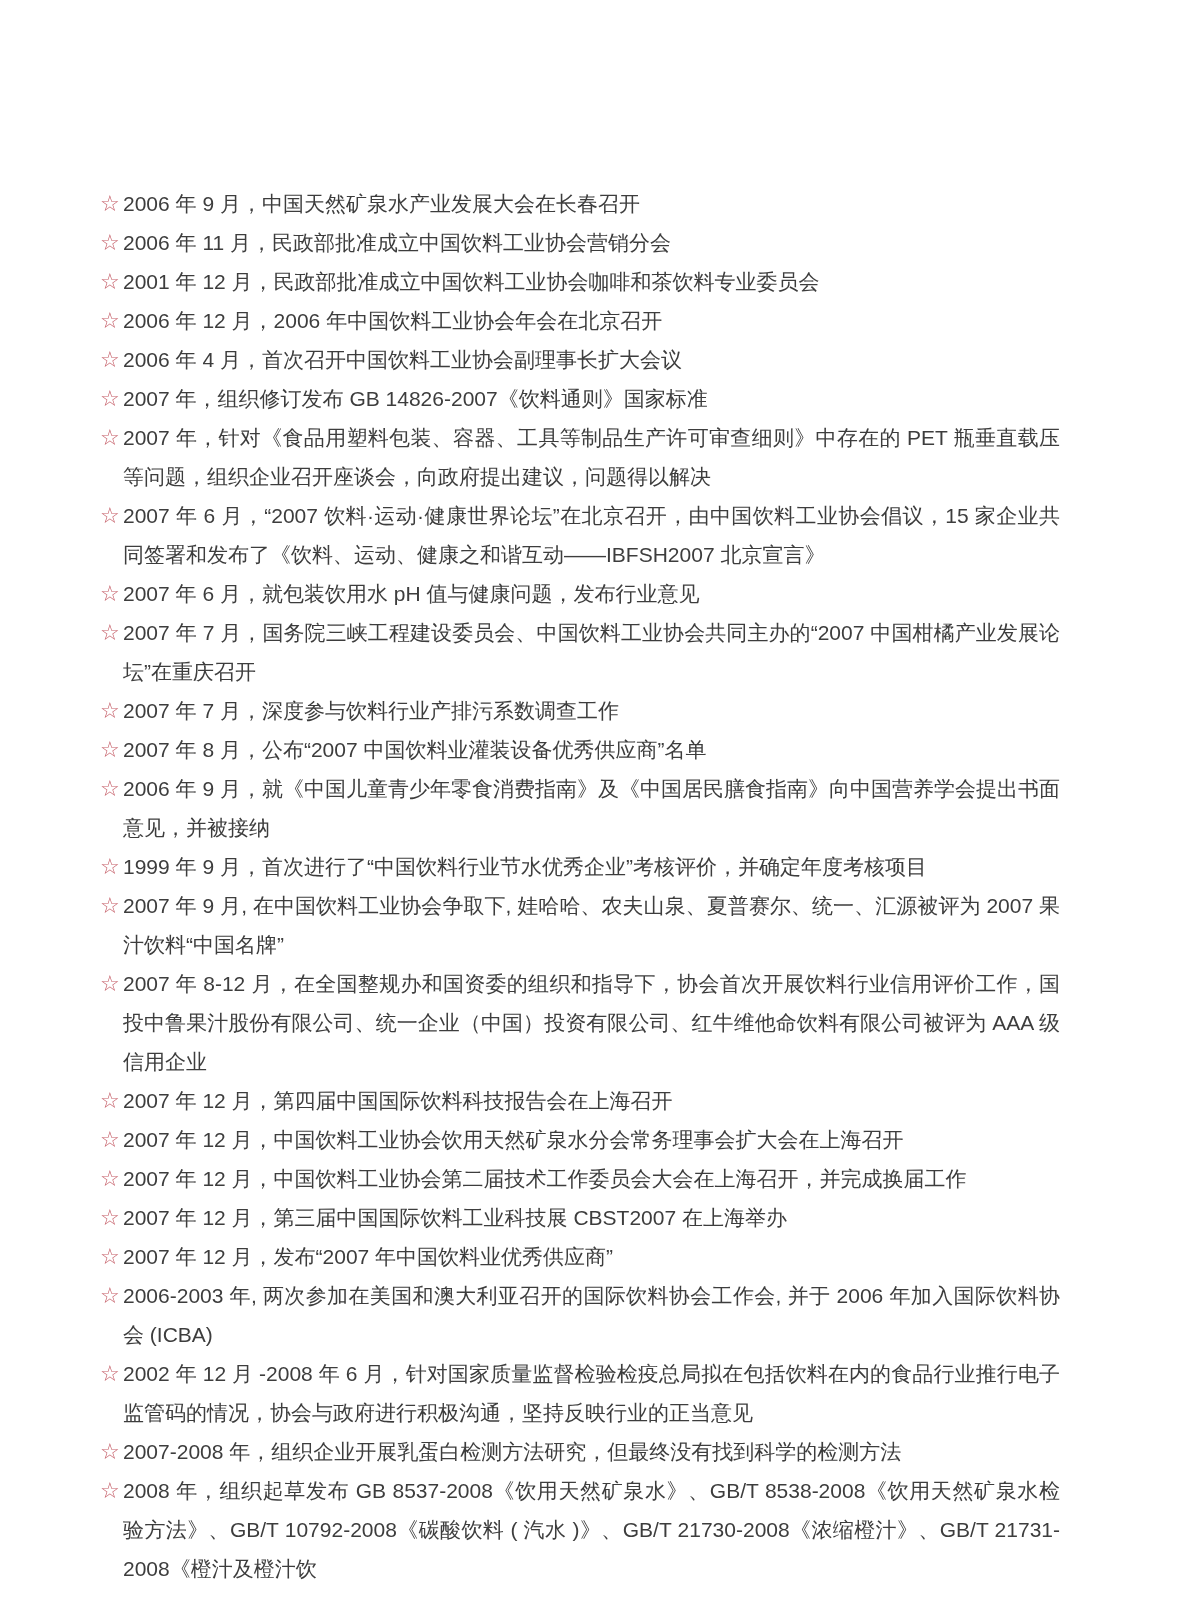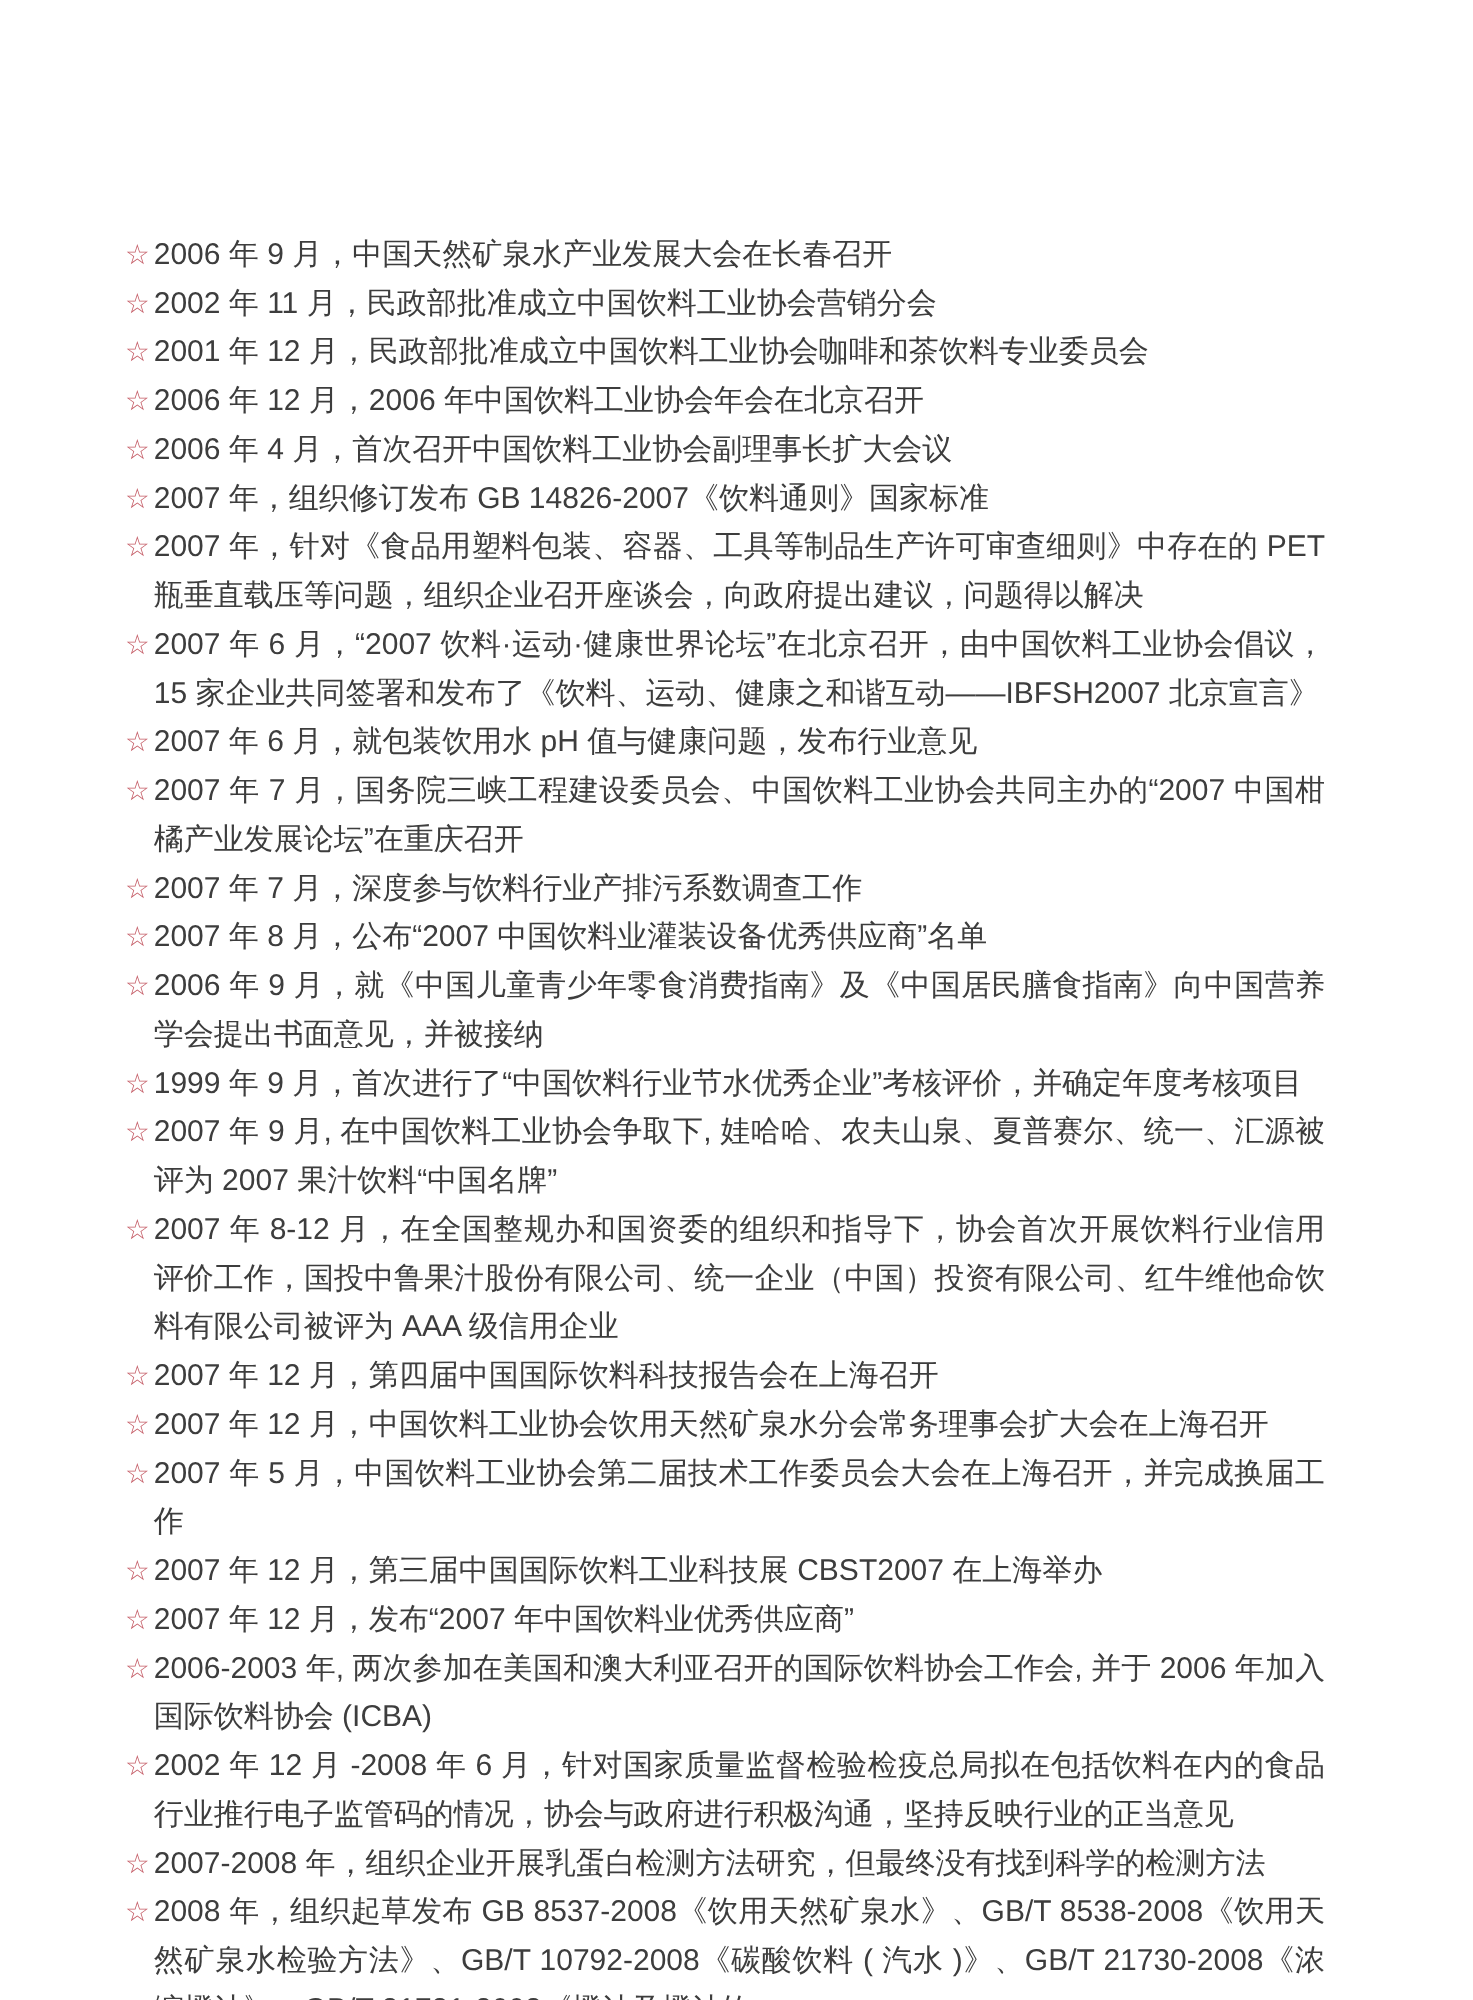--- a/index.html
+++ b/index.html
@@ -41,40 +41,40 @@
     flex: 0 0 23px;
     width: 23px;
     font-size: 22px;
     line-height: 39px;
     color: var(--star-color);
     user-select: none;
   }
   .entry .entry-text {
     flex: 1 1 auto;
     margin: 0;
-    font-size: 24px;
+    font-size: 21px;
     line-height: 39px;
     color: var(--text-color);
     text-align: justify;
     word-break: break-word;
   }
 </style>
 </head>
 <body>
 
 <div class="doc-page">
   <div class="timeline" id="timeline">
   <div class="entry">
     <span class="star">☆</span>
     <p class="entry-text">2006 年 9 月，中国天然矿泉水产业发展大会在长春召开</p>
   </div>
 
   <div class="entry">
     <span class="star">☆</span>
-    <p class="entry-text">2002 年 11 月，民政部批准成立中国饮料工业协会营销分会</p>
+    <p class="entry-text">2006 年 11 月，民政部批准成立中国饮料工业协会营销分会</p>
   </div>
 
   <div class="entry">
     <span class="star">☆</span>
     <p class="entry-text">2001 年 12 月，民政部批准成立中国饮料工业协会咖啡和茶饮料专业委员会</p>
   </div>
 
   <div class="entry">
     <span class="star">☆</span>
     <p class="entry-text">2006 年 12 月，2006 年中国饮料工业协会年会在北京召开</p>
@@ -145,21 +145,21 @@
     <p class="entry-text">2007 年 12 月，第四届中国国际饮料科技报告会在上海召开</p>
   </div>
 
   <div class="entry">
     <span class="star">☆</span>
     <p class="entry-text">2007 年 12 月，中国饮料工业协会饮用天然矿泉水分会常务理事会扩大会在上海召开</p>
   </div>
 
   <div class="entry">
     <span class="star">☆</span>
-    <p class="entry-text">2007 年 5 月，中国饮料工业协会第二届技术工作委员会大会在上海召开，并完成换届工作</p>
+    <p class="entry-text">2007 年 12 月，中国饮料工业协会第二届技术工作委员会大会在上海召开，并完成换届工作</p>
   </div>
 
   <div class="entry">
     <span class="star">☆</span>
     <p class="entry-text">2007 年 12 月，第三届中国国际饮料工业科技展 CBST2007 在上海举办</p>
   </div>
 
   <div class="entry">
     <span class="star">☆</span>
     <p class="entry-text">2007 年 12 月，发布“2007 年中国饮料业优秀供应商”</p>

